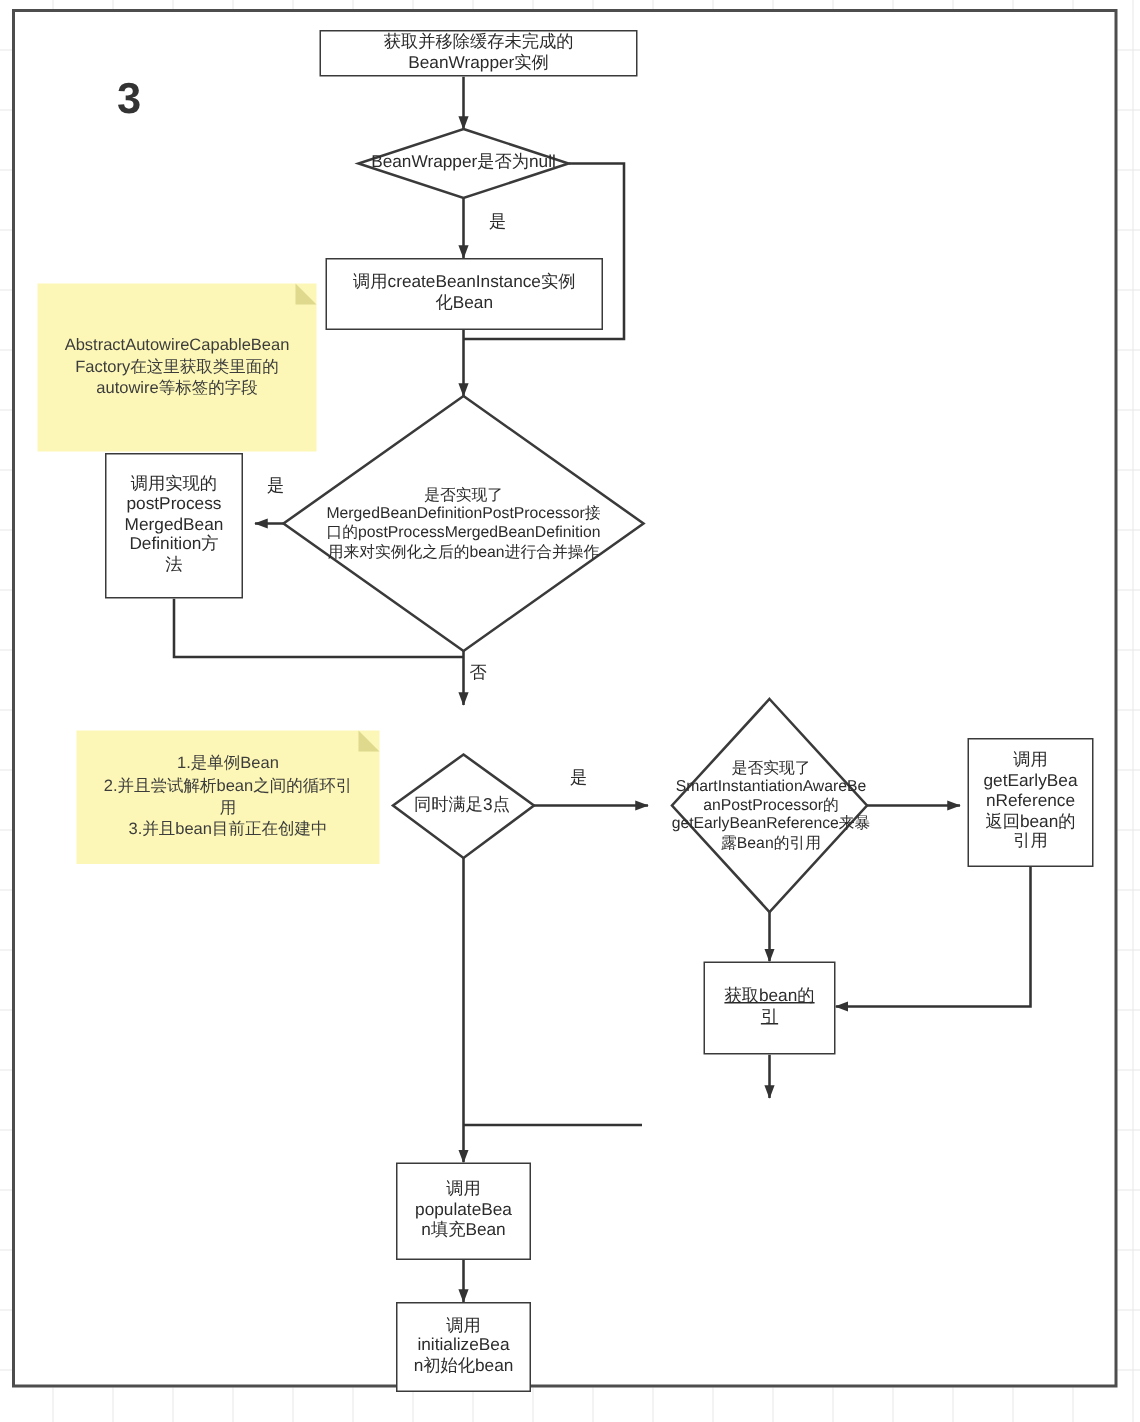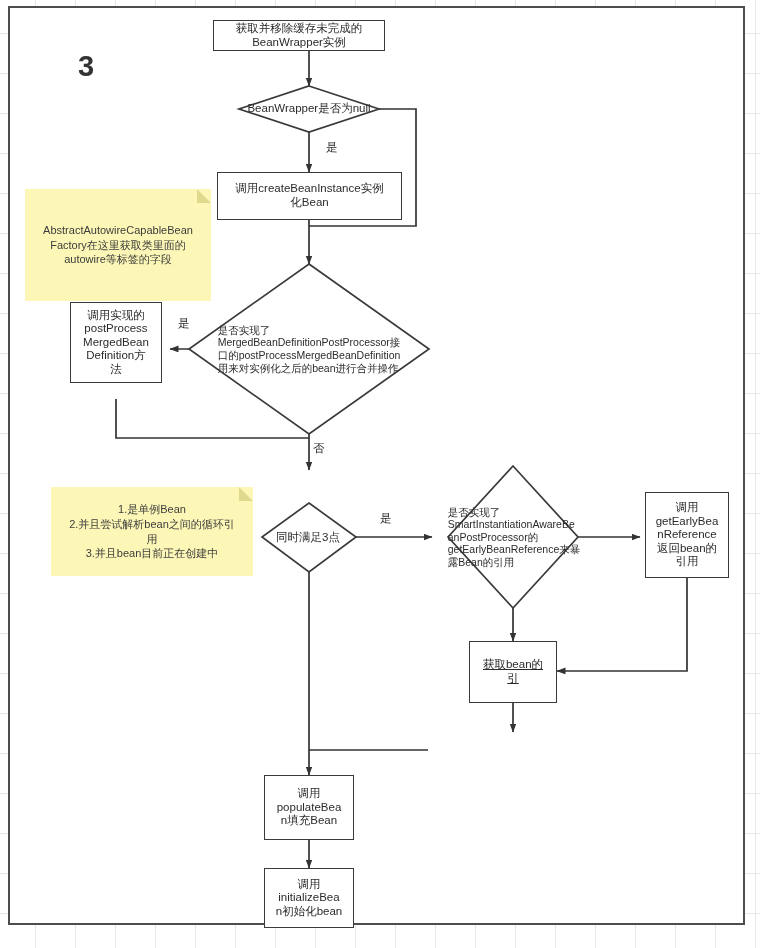--- a/index.html
+++ b/index.html
@@ -55,20 +55,21 @@
     padding: 2px 3px;
   }
   .diamond-label {
     position: absolute;
     left: 0; top: 0;
     width: 100%;
     height: 100%;
     display: flex;
     align-items: center;
     justify-content: center;
+    text-align: center;
     color: #2b2b2b;
     font-size: 11.5px;
     line-height: 1.2;
     white-space: pre-line;
     padding: 0 2px;
     box-sizing: border-box;
   }
   .note {
     position: absolute;
     background: #fcf7b6;
@@ -155,27 +156,27 @@
     <g fill="#ffffff" stroke="#3a3a3a" stroke-width="1.7">
       <polygon points="309,86 379,109 309,132 239,109"></polygon>
       <polygon points="309,264 429,349 309,434 189,349"></polygon>
       <polygon points="309,503 356,537 309,572 262,537"></polygon>
       <polygon points="513,466 578,537 513,608 448,537"></polygon>
     </g>
   </svg>
 
   <div class="step-number" style="left: 78px; top: 50px;">3</div>
 
-  <div class="node pbox" style="left:213px; top:20px; width:172px; height:31px;">获取并移除缓存未完成的
+  <div class="node pbox" style="left:213px; top:20px; width:212px; height:31px;">获取并移除缓存未完成的
 BeanWrapper实例</div>
 
   <div class="node pbox" style="left:217px; top:172px; width:185px; height:48px;">调用createBeanInstance实例
 化Bean</div>
 
-  <div class="node pbox" style="left:70px; top:302px; width:92px; height:81px;">调用实现的
+  <div class="node pbox" style="left:70px; top:302px; width:92px; height:97px;">调用实现的
 postProcess
 MergedBean
 Definition方
 法</div>
 
   <div class="node pbox" style="left:645px; top:492px; width:84px; height:86px;">调用
 getEarlyBea
 nReference
 返回bean的
 引用</div>

